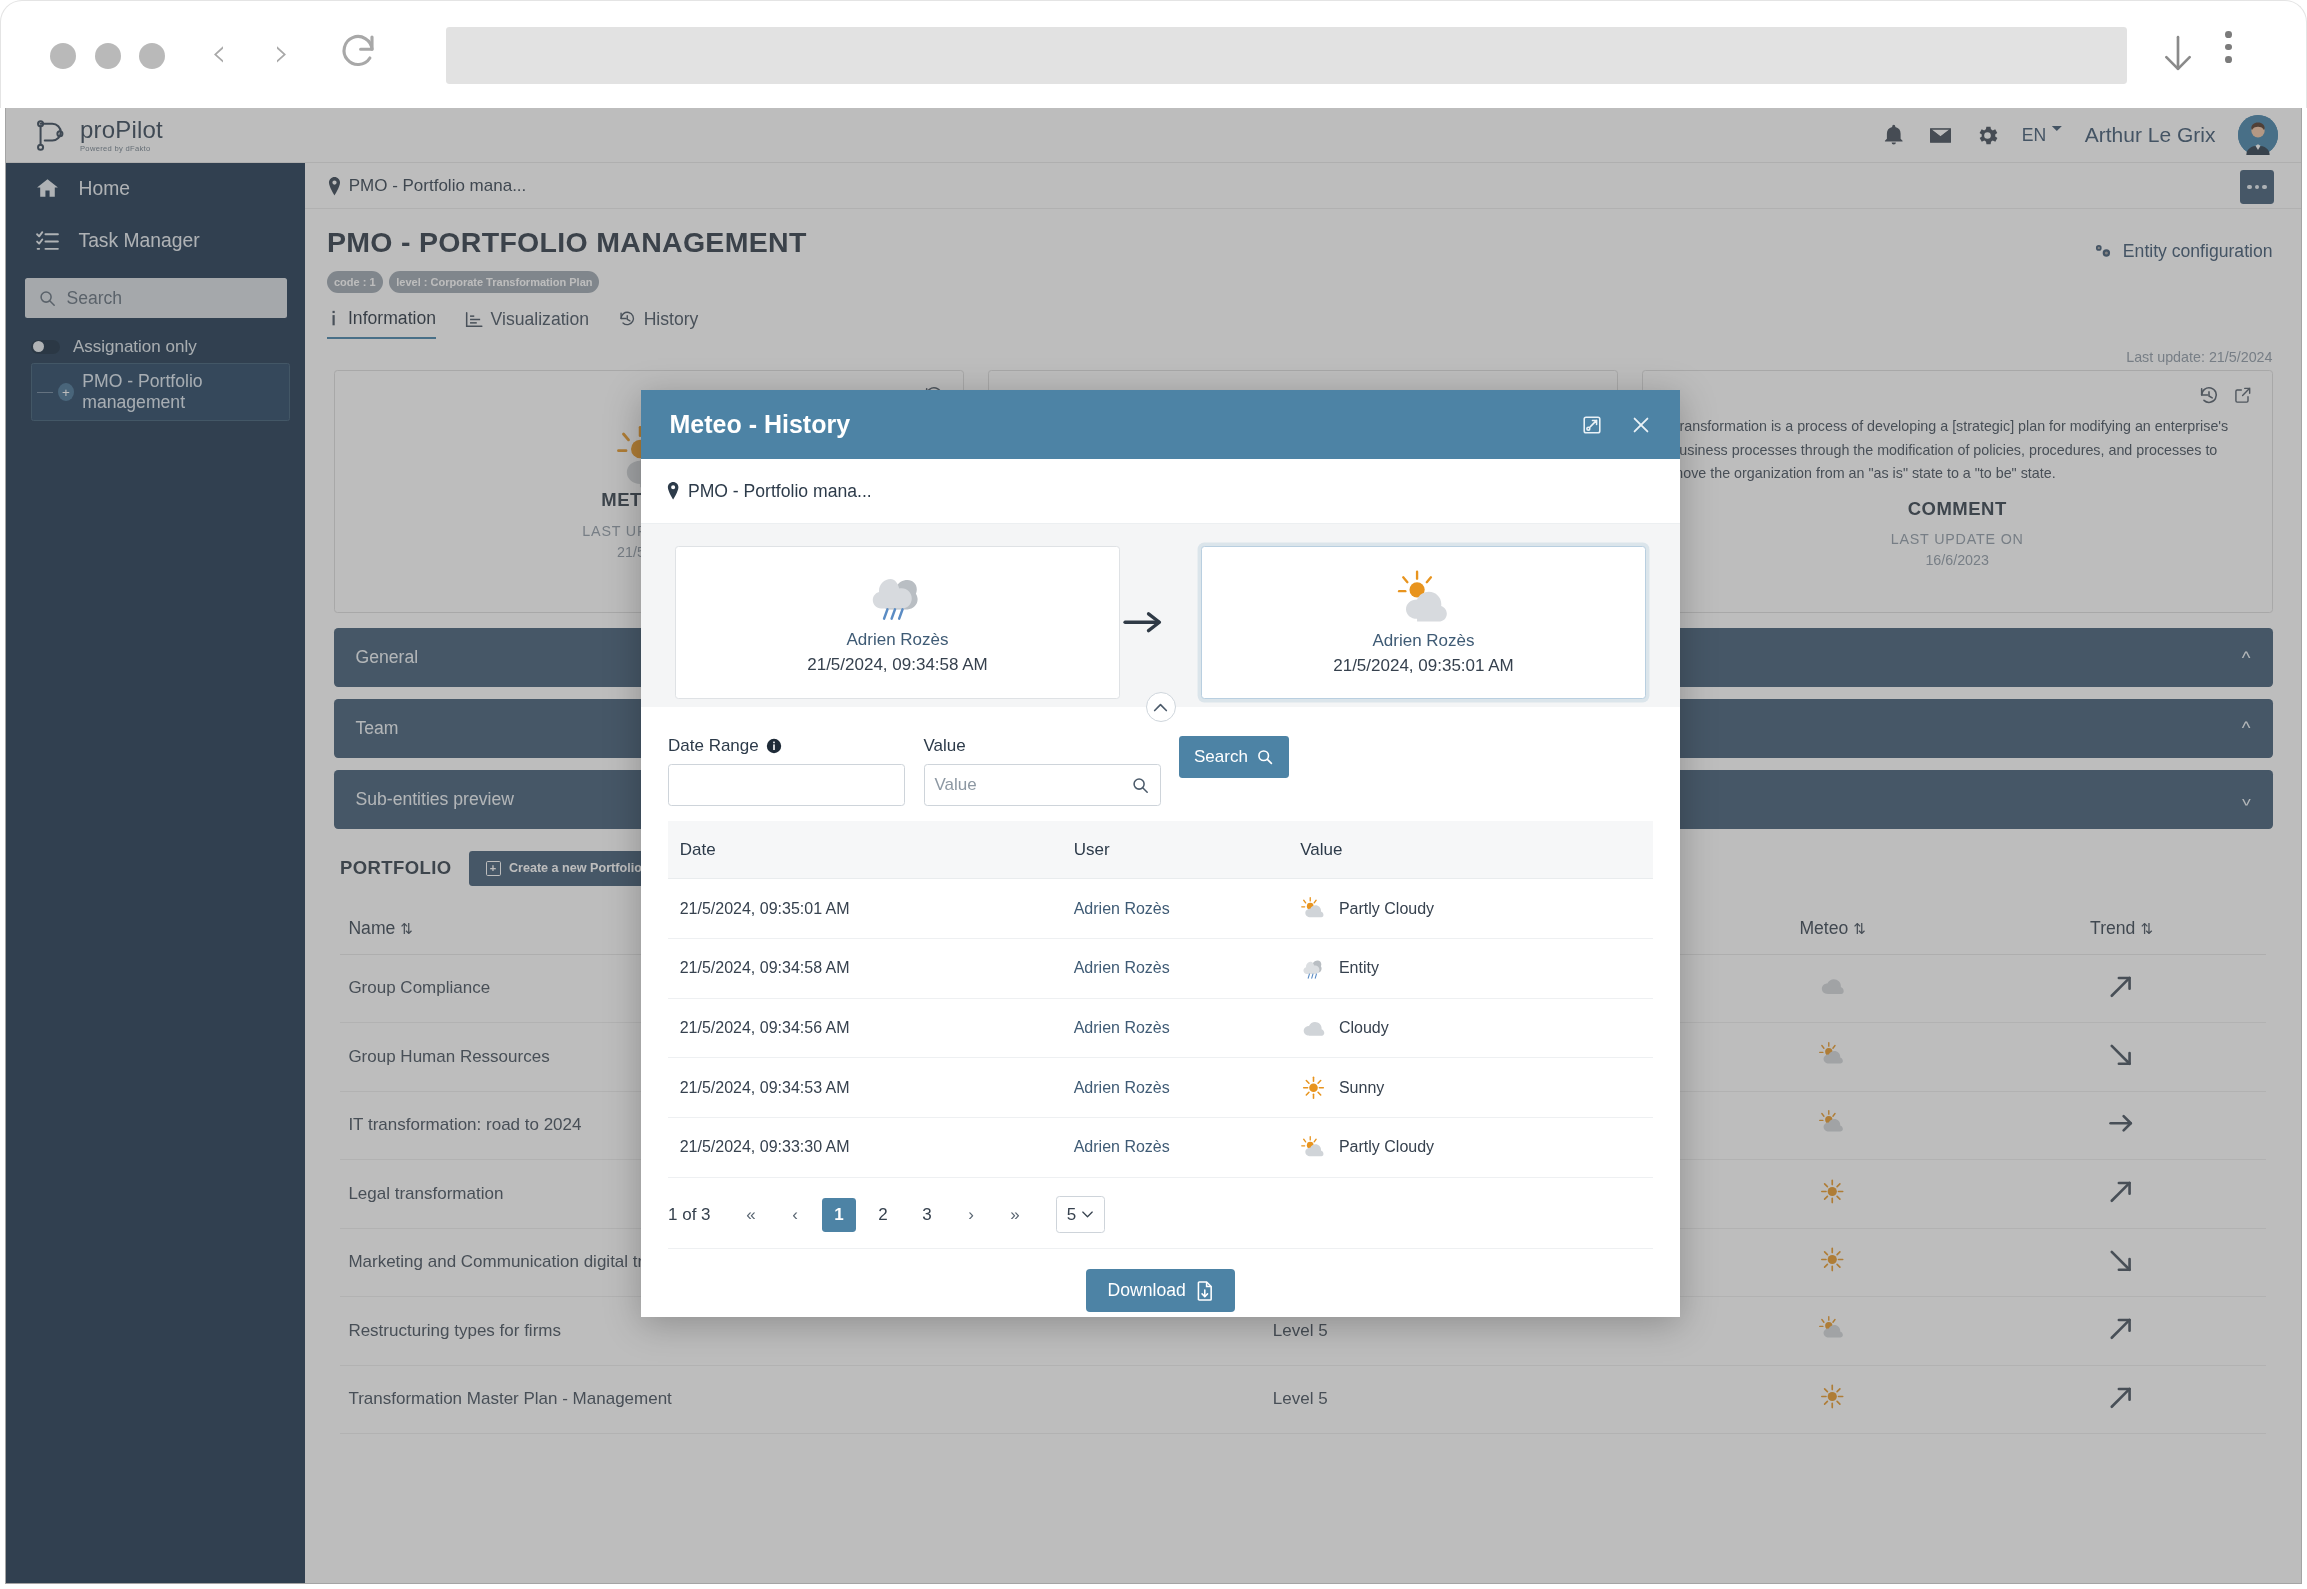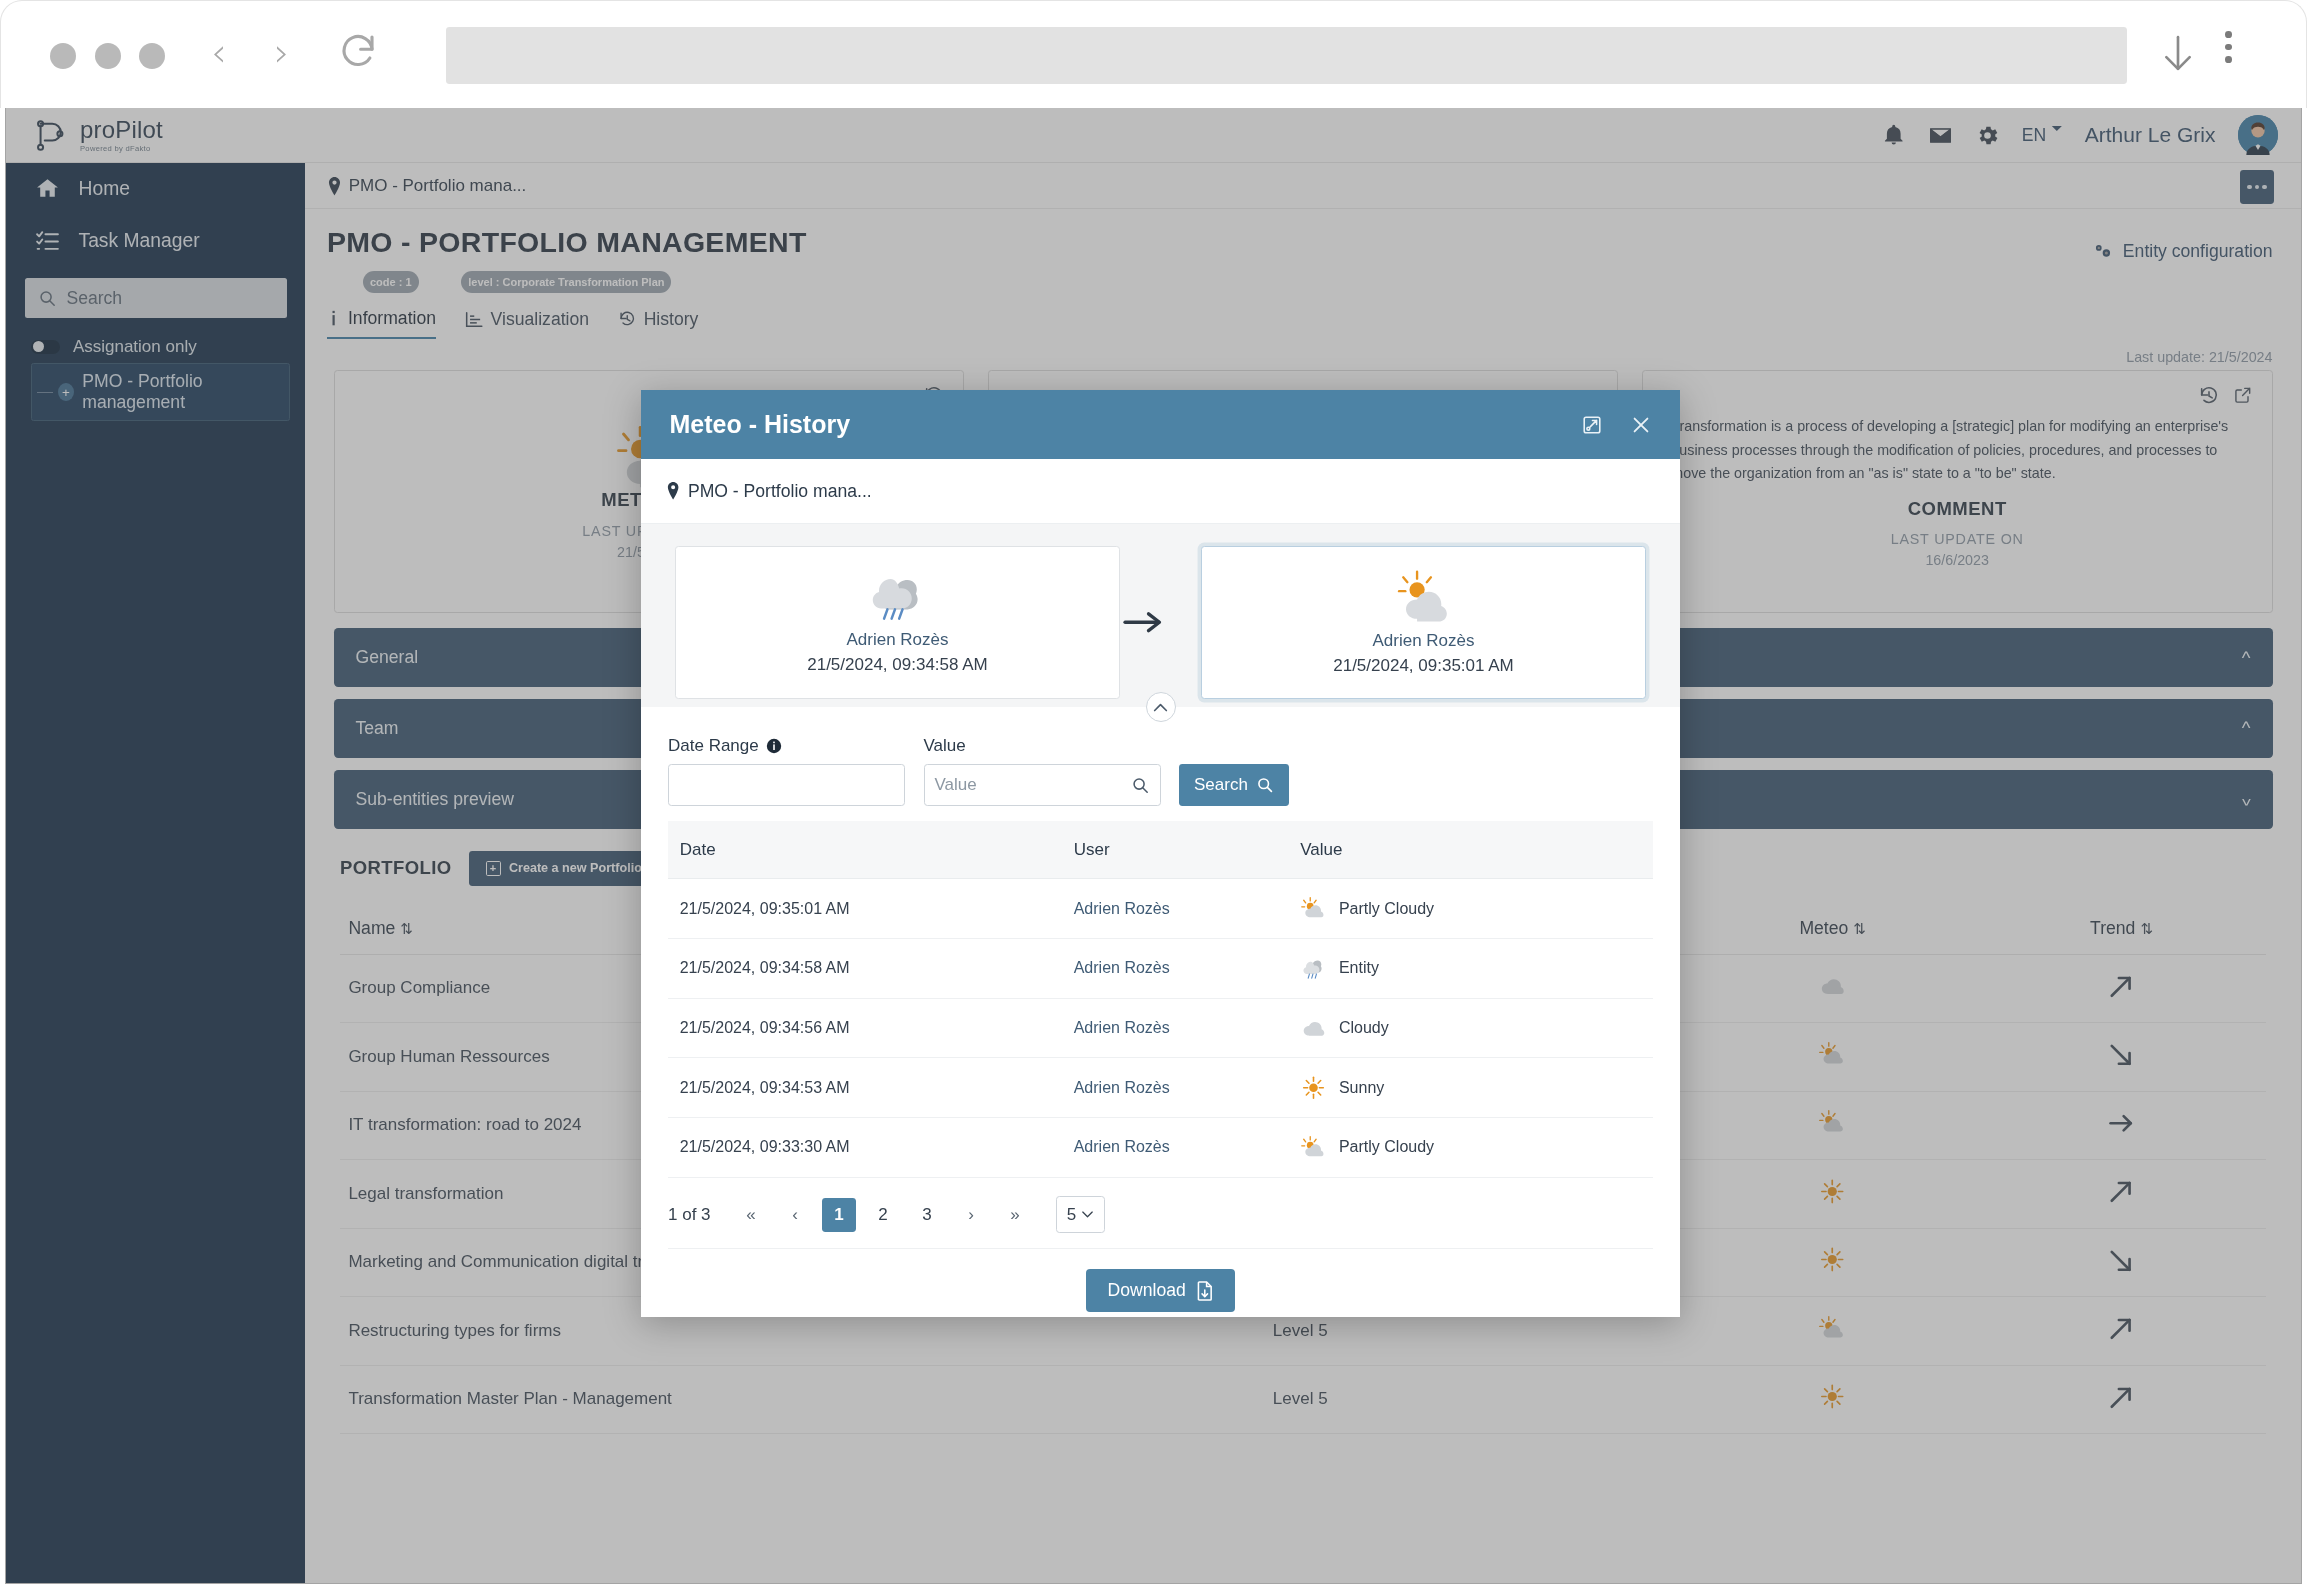--- a/index.html
+++ b/index.html
@@ -57,21 +57,21 @@
               display:flex; align-items:center; justify-content:center; margin-right:8.4px; }
   .tree-label{ color:#dbe5ee; font-size:17.6px; }
 
   
   .main{ position:absolute; left:299px; top:55px; right:0; bottom:0; background:#fff; overflow:hidden; }
   .breadcrumb{ display:flex; align-items:center; gap:6.7px; padding:13.4px 0 11.7px 22px; font-size:17px;
                color:#2d3b4a; border-bottom:0.8px solid #ececec; }
   .pagehead{ padding:17px 22px 0 22px; position:relative; }
   .page-title{ font-size:28.5px; font-weight:bold; color:#273340; letter-spacing:0.3px; }
   .chips{ display:flex; gap:6.7px; margin-top:11.7px; }
-  .chip{ background:#9aa4ae; color:#fff; font-size:11px; font-weight:bold; padding:5px 7px; border-radius:11px;margin-left:36px; }
+  .chip{ background:#9aa4ae; color:#fff; font-size:11px; font-weight:bold; padding:5px 7px; border-radius:11px; }
   .tabs{ display:flex; gap:28.5px; margin-top:15px; }
   .tab{ display:flex; align-items:center; gap:7.6px; font-size:17.6px; color:#3f4c5a; padding-bottom:8.4px; }
   .tab.active{ color:#1f2b38; border-bottom:2.5px solid #3d7ea6; }
   .entity-cfg{ position:absolute; right:28.5px; top:32px; display:flex; align-items:center; gap:8.4px;
                font-size:17.6px; color:#36506b; }
   .more-btn{ position:absolute; right:27px; top:-39px; width:34px; height:34px; background:#3a5670; border-radius:3.4px;
              display:flex; align-items:center; justify-content:center; gap:3.4px; }
   .more-btn i{ width:4.2px; height:4.2px; border-radius:50%; background:#e5ecf2; }
   .lastupd{ text-align:right; font-size:14.3px; color:#8b97a3; padding:10px 28.5px 0 0; }
 
@@ -123,21 +123,21 @@
               justify-content:center; position:relative; }
   .cmp{ width:445px; height:153px; background:#fff; border:0.8px solid #dfe2e5; border-radius:3.4px;
         display:flex; flex-direction:column; align-items:center; justify-content:center; }
   .cmp.sel{ border:0.8px solid #b9cfe0; box-shadow:0 0 0 3.4px rgba(120,165,195,.20); }
   .cmp-user{ font-size:17px; color:#3f5b75; margin-top:8.4px; }
   .cmp-date{ font-size:17px; color:#36414e; margin-top:5px; }
   .cmp-arrow{ width:81px; text-align:center; font-size:37px; color:#2f3a46; }
   .collapse-btn{ position:absolute; left:50%; transform:translateX(-50%); bottom:-15px; width:30px; height:30px;
                  border-radius:50%; background:#fff; border:0.8px solid #cfd6dc; display:flex;
                  align-items:center; justify-content:center; color:#4b5a6a; font-size:14.3px; }
-  .m-filters{ display:flex; align-items:flex-end; gap:18.5px; padding:28.5px 27px 15px 27px; }
+  .m-filters{ display:flex; align-items:flex-start; gap:18.5px; padding:28.5px 27px 15px 27px; }
   .fgrp{ display:flex; flex-direction:column; gap:8.4px; }
   .flabel{ font-size:17px; color:#2d3b4a; display:flex; align-items:center; gap:7.6px; }
   .finput{ height:42px; border:0.8px solid #ced4da; border-radius:3.4px; display:flex; align-items:center;
            padding:0 10px; background:#fff; }
   .finput span.ph{ color:#8d98a3; font-size:17px; }
   .finput .si{ margin-left:auto; color:#4b5a6a; }
   .w-date{ width:237px; } .w-user{ width:237px; } .w-val{ width:237px; }
   .btn-search{ height:42px; background:#4d83a5; color:#fff; font-size:17px; border-radius:3.4px; padding:0 15px;
                display:flex; align-items:center; gap:8.4px; }
 

